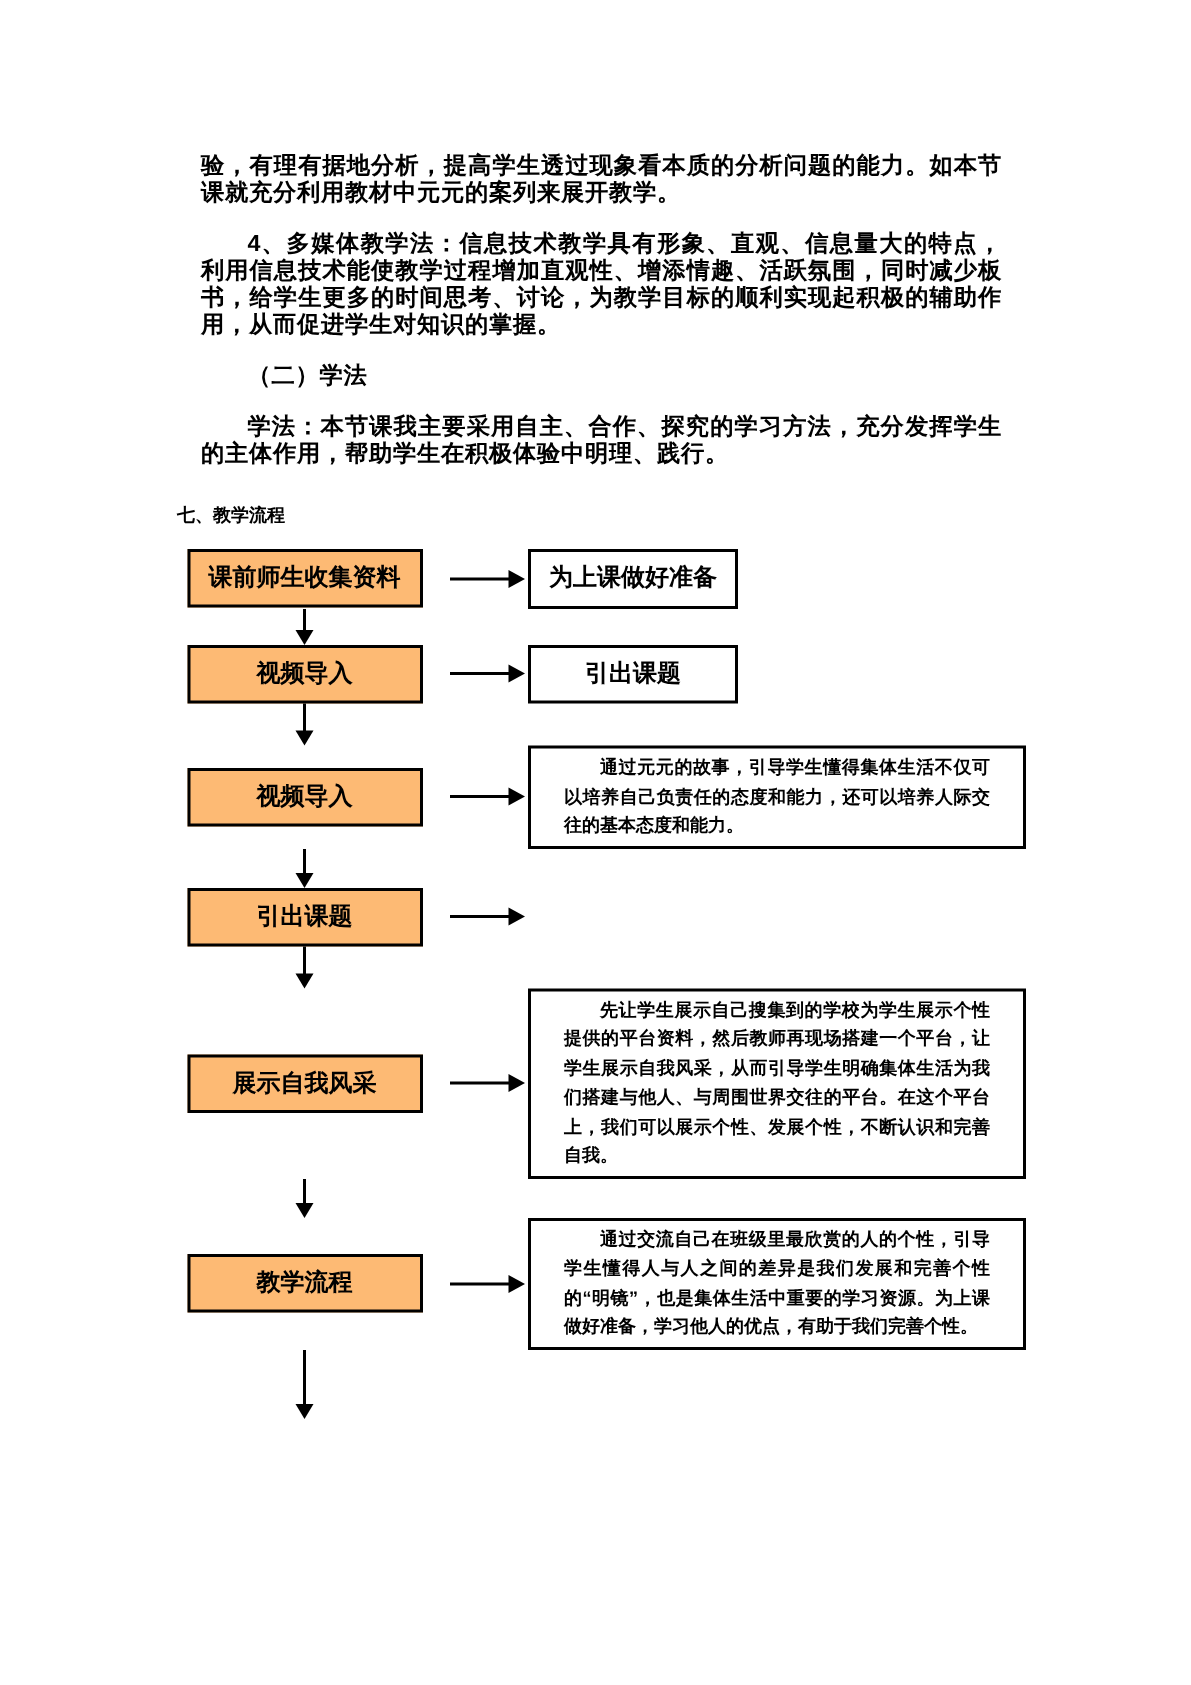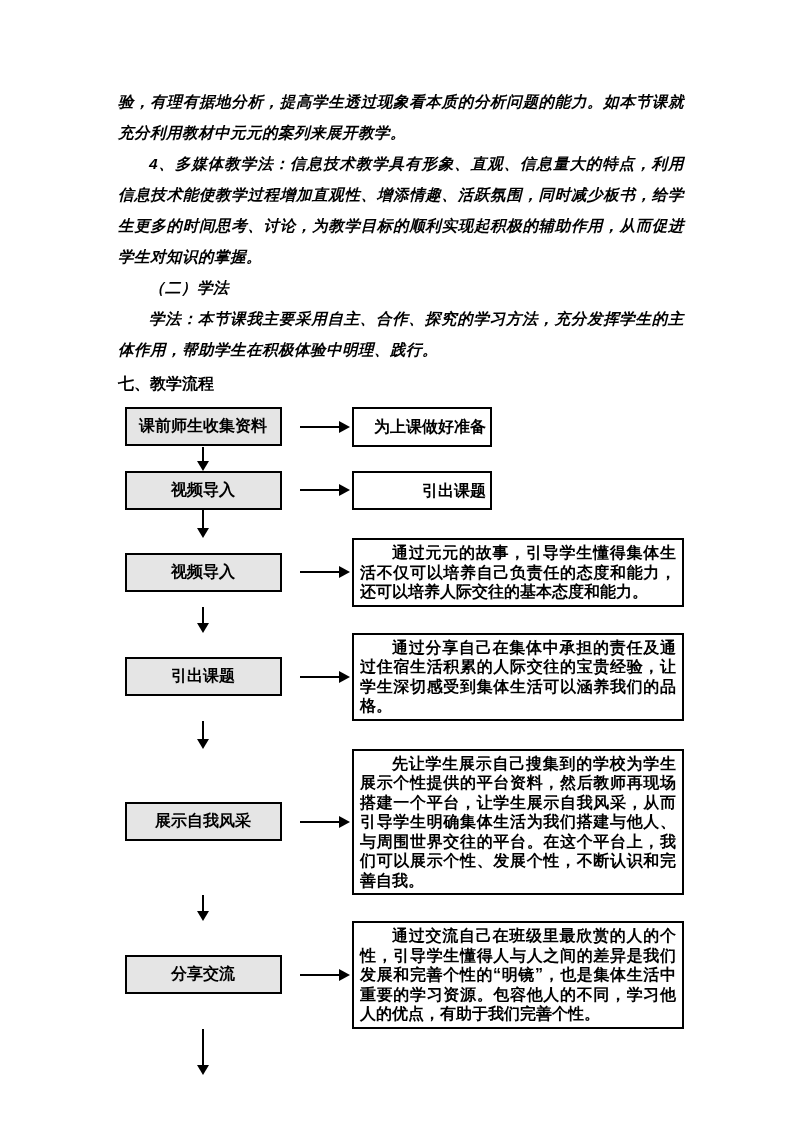--- a/index.html
+++ b/index.html
@@ -10,77 +10,76 @@
     margin: 0 auto;
     background: #ffffff;
     overflow: hidden;
     position: relative;
     font-family: "Liberation Sans", sans-serif;
     font-weight: bold;
     color: #000000;
   }
   .content { padding: 86px 110px 0 118px; }
   p.para {
-    margin: 0;
+    margin: 16px;
     font-size: 15.5px;
-    line-height: 31px;
+    line-height: 18px;
     text-align: justify;
     letter-spacing: 0.5px;
-    font-style: italic;
   }
   p.para.indent { text-indent: 2em; }
   .heading {
     margin: 4px 0 8px 0;
-    font-size: 16px;
+    font-size: 12px;
     line-height: 30px;
   }
   
   .flowchart { margin-top: 4px; }
   .flow-row {
     display: grid;
     grid-template-columns: 170px 64px 1fr;
     align-items: center;
   }
   .step-box {
     width: 157px;
     margin: 0 auto;
     border: 2px solid #000;
     text-align: center;
     font-size: 16px;
     padding: 7px 2px;
-    background: #e5e5e5;
+    background: #fdba74;
   }
   .h-arrow {
     justify-self: center;
     width: 40px;
     height: 2px;
     background: #000;
     position: relative;
   }
   .h-arrow::after {
     content: "";
     position: absolute;
     right: -10px;
     top: -5px;
     border-top: 6px solid transparent;
     border-bottom: 6px solid transparent;
     border-left: 11px solid #000;
   }
   .detail-box {
     border: 2px solid #000;
-    font-size: 16px;
+    font-size: 12px;
     line-height: 19.5px;
-    padding: 3px 6px;
+    padding: 3px 22px;
     text-align: justify;
     text-indent: 2em;
     background: #fff;
   }
   .detail-box.small {
     width: 140px;
-    text-align: right;
+    text-align: center;
     text-indent: 0;
     padding: 8px 4px;
     font-size: 16px;
     justify-self: start;
   }
   .arrow-row {
     display: grid;
     grid-template-columns: 170px 1fr;
   }
   .v-arrow {
@@ -138,39 +137,38 @@
         <div class="h-arrow"></div>
         <div class="detail-box">通过元元的故事，引导学生懂得集体生活不仅可以培养自己负责任的态度和能力，还可以培养人际交往的基本态度和能力。</div>
       </div>
       <div class="arrow-row" style="height:26px">
         <div class="v-arrow"></div>
       </div>
 
       <div class="flow-row">
         <div class="step-box">引出课题</div>
         <div class="h-arrow"></div>
-        <div class="detail-box">通过分享自己在集体中承担的责任及通过住宿生活积累的人际交往的宝贵经验，让学生深切感受到集体生活可以涵养我们的品格。</div>
       </div>
       <div class="arrow-row" style="height:28px">
         <div class="v-arrow"></div>
       </div>
 
       <div class="flow-row">
         <div class="step-box">展示自我风采</div>
         <div class="h-arrow"></div>
         <div class="detail-box">先让学生展示自己搜集到的学校为学生展示个性提供的平台资料，然后教师再现场搭建一个平台，让学生展示自我风采，从而引导学生明确集体生活为我们搭建与他人、与周围世界交往的平台。在这个平台上，我们可以展示个性、发展个性，不断认识和完善自我。</div>
       </div>
       <div class="arrow-row" style="height:26px">
         <div class="v-arrow"></div>
       </div>
 
       <div class="flow-row">
-        <div class="step-box">分享交流</div>
+        <div class="step-box">教学流程</div>
         <div class="h-arrow"></div>
-        <div class="detail-box">通过交流自己在班级里最欣赏的人的个性，引导学生懂得人与人之间的差异是我们发展和完善个性的“明镜”，也是集体生活中重要的学习资源。包容他人的不同，学习他人的优点，有助于我们完善个性。</div>
+        <div class="detail-box">通过交流自己在班级里最欣赏的人的个性，引导学生懂得人与人之间的差异是我们发展和完善个性的“明镜”，也是集体生活中重要的学习资源。为上课做好准备，学习他人的优点，有助于我们完善个性。</div>
       </div>
       <div class="arrow-row" style="height:46px">
         <div class="v-arrow"></div>
       </div>
 
     </div>
   </div>
 </div>
 
 </body></html>

